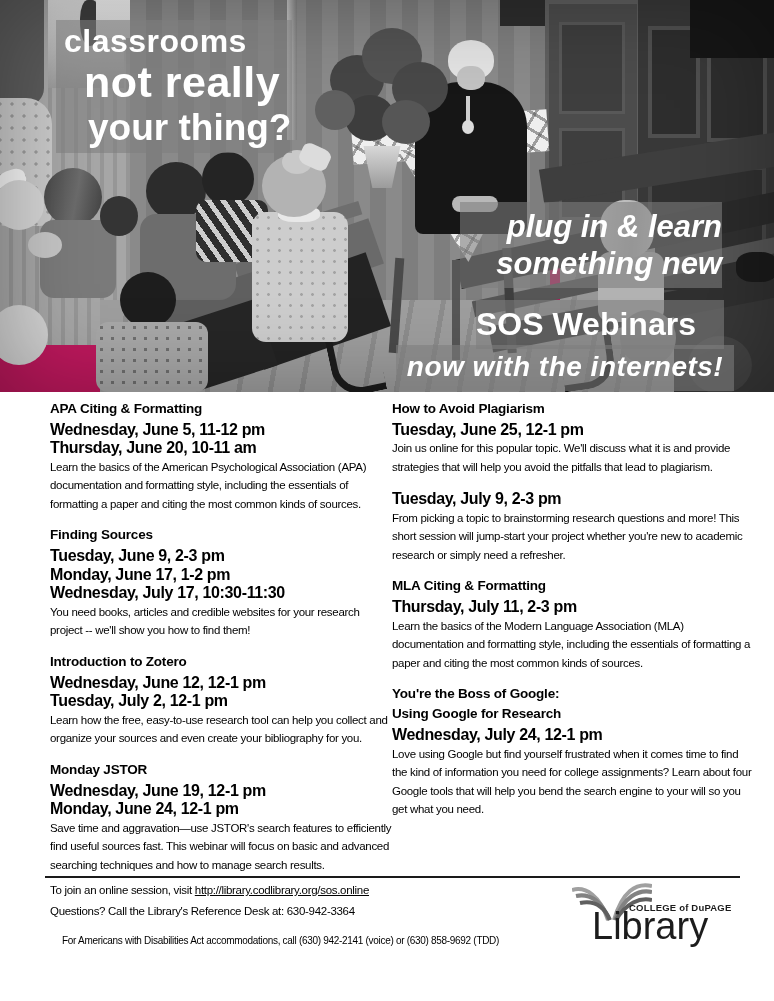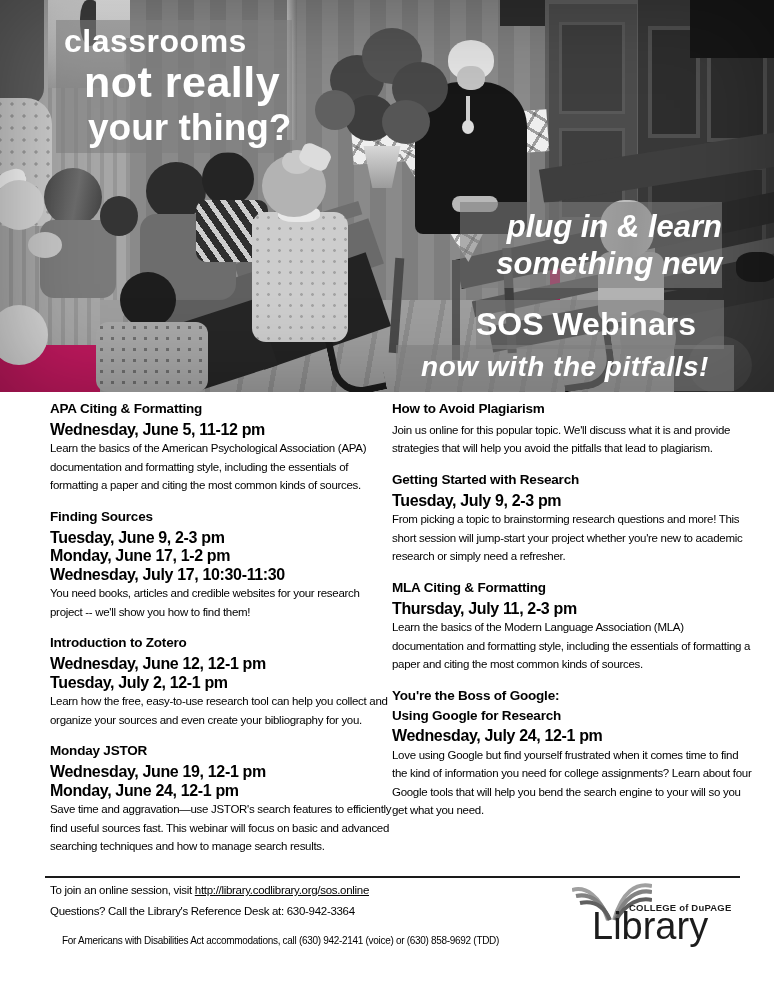--- a/index.html
+++ b/index.html
@@ -220,28 +220,29 @@
     <div class="ovbox box1">
       <div class="h1a">classrooms</div>
       <div class="h1b">not really</div>
       <div class="h1c">your thing?</div>
     </div>
     <div class="ovbox box2">
       <div>plug in &amp; learn</div>
       <div>something new</div>
     </div>
     <div class="ovbox box3">SOS Webinars</div>
-    <div class="ovbox box4">now with the pitfalls!</div>
+    <div class="ovbox box4">now with the internets!</div>
   </div>
 
   <main class="content">
     <div class="col col-left">
       <section class="session">
         <h3 class="stitle">APA Citing &amp; Formatting</h3>
         <div class="sdate">Wednesday, June 5, 11-12 pm</div>
+        <div class="sdate">Thursday, June 20, 10-11 am</div>
         <p class="sdesc">Learn the basics of the American Psychological Association (APA) documentation and formatting style, including the essentials of formatting a paper and citing the most common kinds of sources.</p>
       </section>
       <section class="session">
         <h3 class="stitle">Finding Sources</h3>
         <div class="sdate">Tuesday, June 9, 2-3 pm</div>
         <div class="sdate">Monday, June 17, 1-2 pm</div>
         <div class="sdate">Wednesday, July 17, 10:30-11:30</div>
         <p class="sdesc">You need books, articles and credible websites for your research project -- we'll show you how to find them!</p>
       </section>
       <section class="session">
@@ -254,24 +255,24 @@
         <h3 class="stitle">Monday JSTOR</h3>
         <div class="sdate">Wednesday, June 19, 12-1 pm</div>
         <div class="sdate">Monday, June 24, 12-1 pm</div>
         <p class="sdesc">Save time and aggravation—use JSTOR's search features to efficiently find useful sources fast.  This webinar will focus on basic and advanced searching techniques and how to manage search results.</p>
       </section>
     </div>
 
     <div class="col col-right">
       <section class="session">
         <h3 class="stitle">How to Avoid Plagiarism</h3>
+        <div class="sdate">Tuesday, June 25, 12-1 pm</div>
         <p class="sdesc">Join us online for this popular topic. We'll discuss what it is and provide strategies that will help you avoid the pitfalls that lead to plagiarism.</p>
       </section>
       <section class="session">
-        <h3 class="stitle">Getting Started with Research</h3>
         <div class="sdate">Tuesday, July 9, 2-3 pm</div>
         <p class="sdesc">From picking a topic to brainstorming research questions and more! This short session will jump-start your project whether you're new to academic research or simply need a refresher.</p>
       </section>
       <section class="session">
         <h3 class="stitle">MLA Citing &amp; Formatting</h3>
         <div class="sdate">Thursday, July 11, 2-3 pm</div>
         <p class="sdesc">Learn the basics of the Modern Language Association (MLA) documentation and formatting style, including the essentials of formatting a paper and citing the most common kinds of sources.</p>
       </section>
       <section class="session">
         <h3 class="stitle">You're the Boss of Google:</h3>

